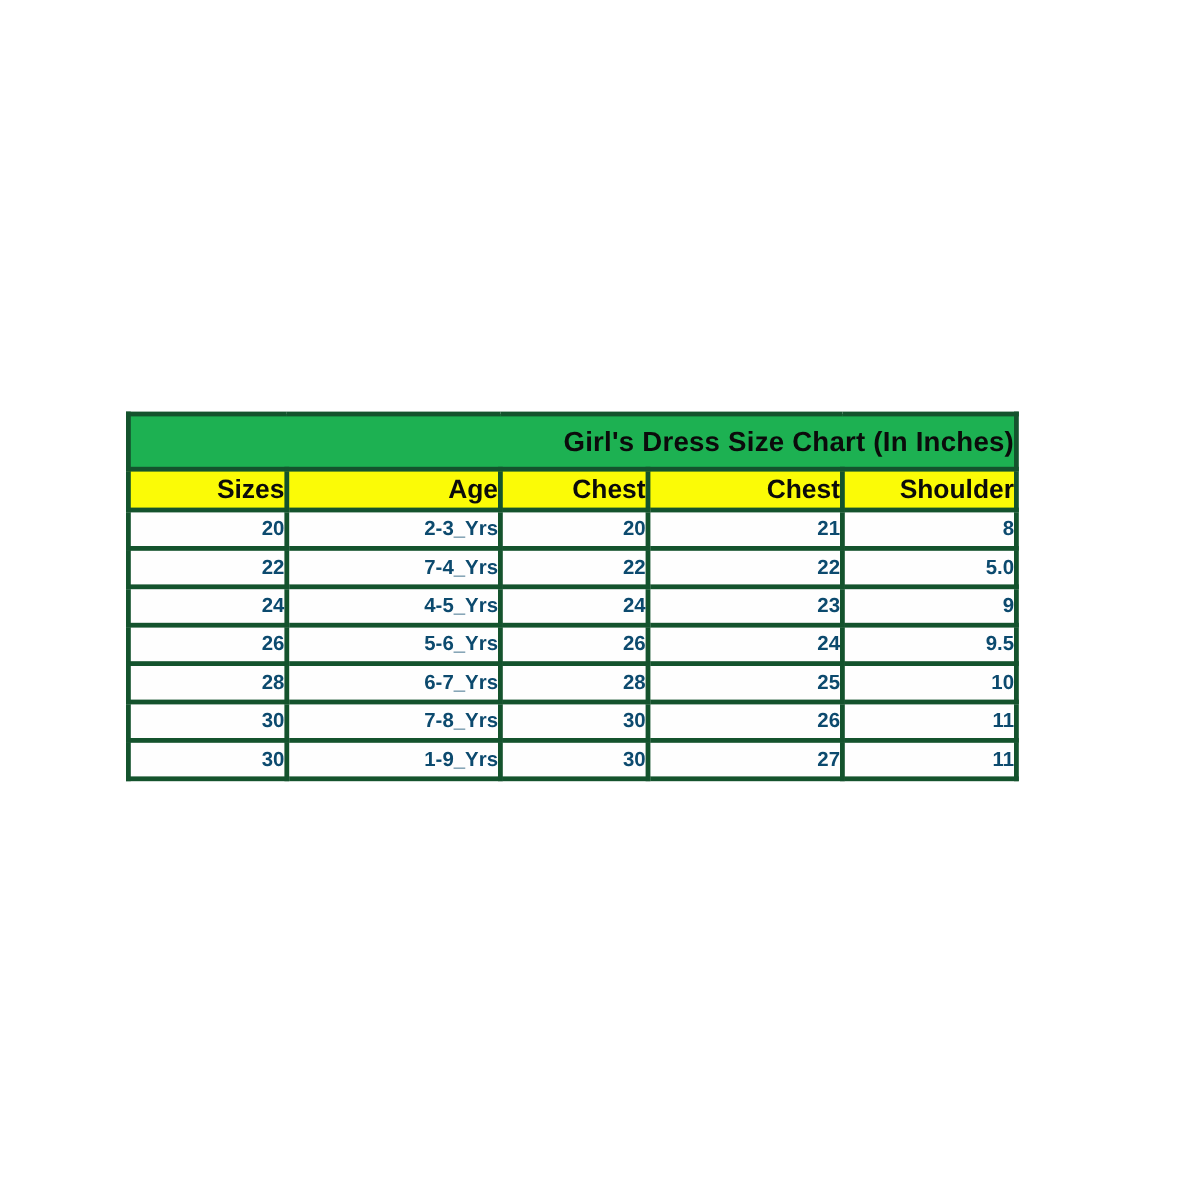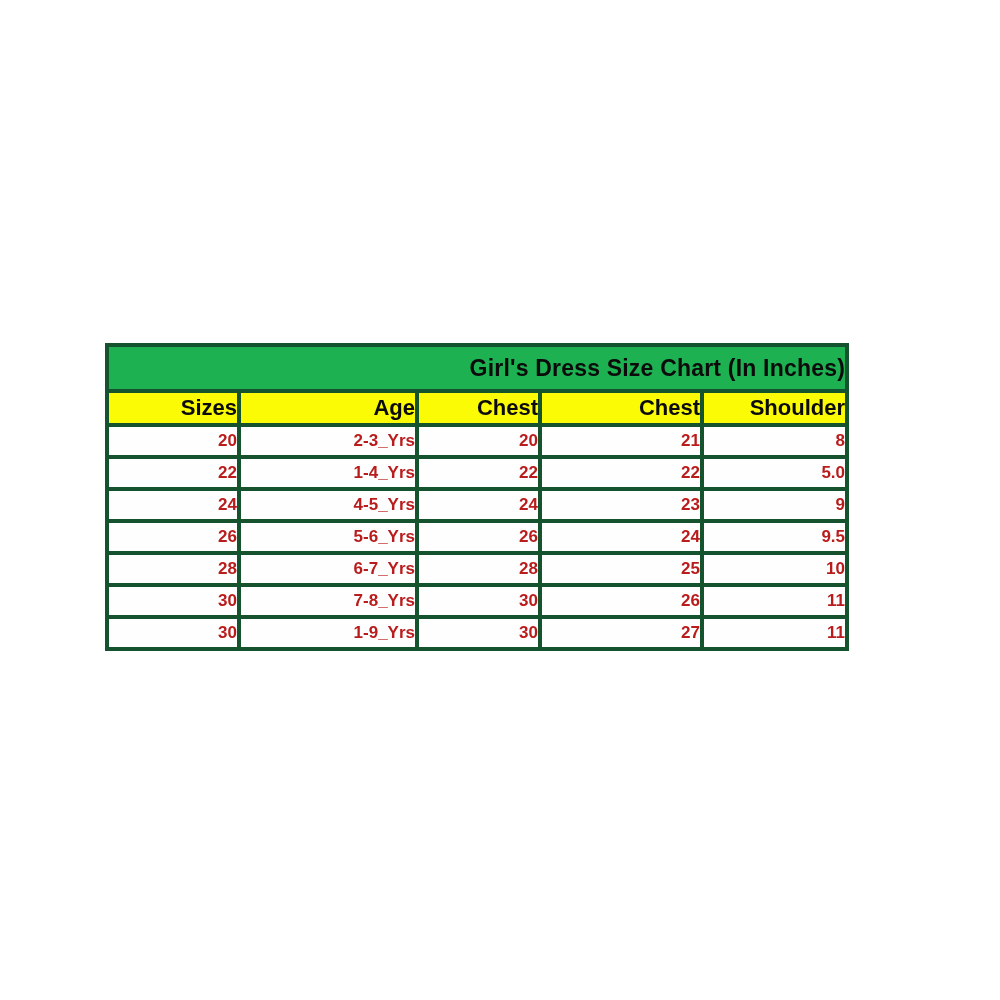--- a/index.html
+++ b/index.html
@@ -42,21 +42,21 @@
     color: #0b0b0b;
     font-size: 22px;
     font-weight: bold;
     text-align: left;
     vertical-align: middle;
     padding-left: 12px;
   }
   td.data-cell {
     height: 32px;
     background: #fefefe;
-    color: #b91c1c;
+    color: #0c4a6e;
     font-size: 17px;
     font-weight: 600;
     text-align: center;
     vertical-align: middle;
   }
 </style>
 </head>
 <body>
 
 <div class="canvas">
@@ -83,21 +83,21 @@
     <tbody id="tbody">
         <tr>
           <td class="data-cell">20</td>
           <td class="data-cell">2-3_Yrs</td>
           <td class="data-cell">20</td>
           <td class="data-cell">21</td>
           <td class="data-cell">8</td>
         </tr>
         <tr>
           <td class="data-cell">22</td>
-          <td class="data-cell">1-4_Yrs</td>
+          <td class="data-cell">7-4_Yrs</td>
           <td class="data-cell">22</td>
           <td class="data-cell">22</td>
           <td class="data-cell">5.0</td>
         </tr>
         <tr>
           <td class="data-cell">24</td>
           <td class="data-cell">4-5_Yrs</td>
           <td class="data-cell">24</td>
           <td class="data-cell">23</td>
           <td class="data-cell">9</td>

